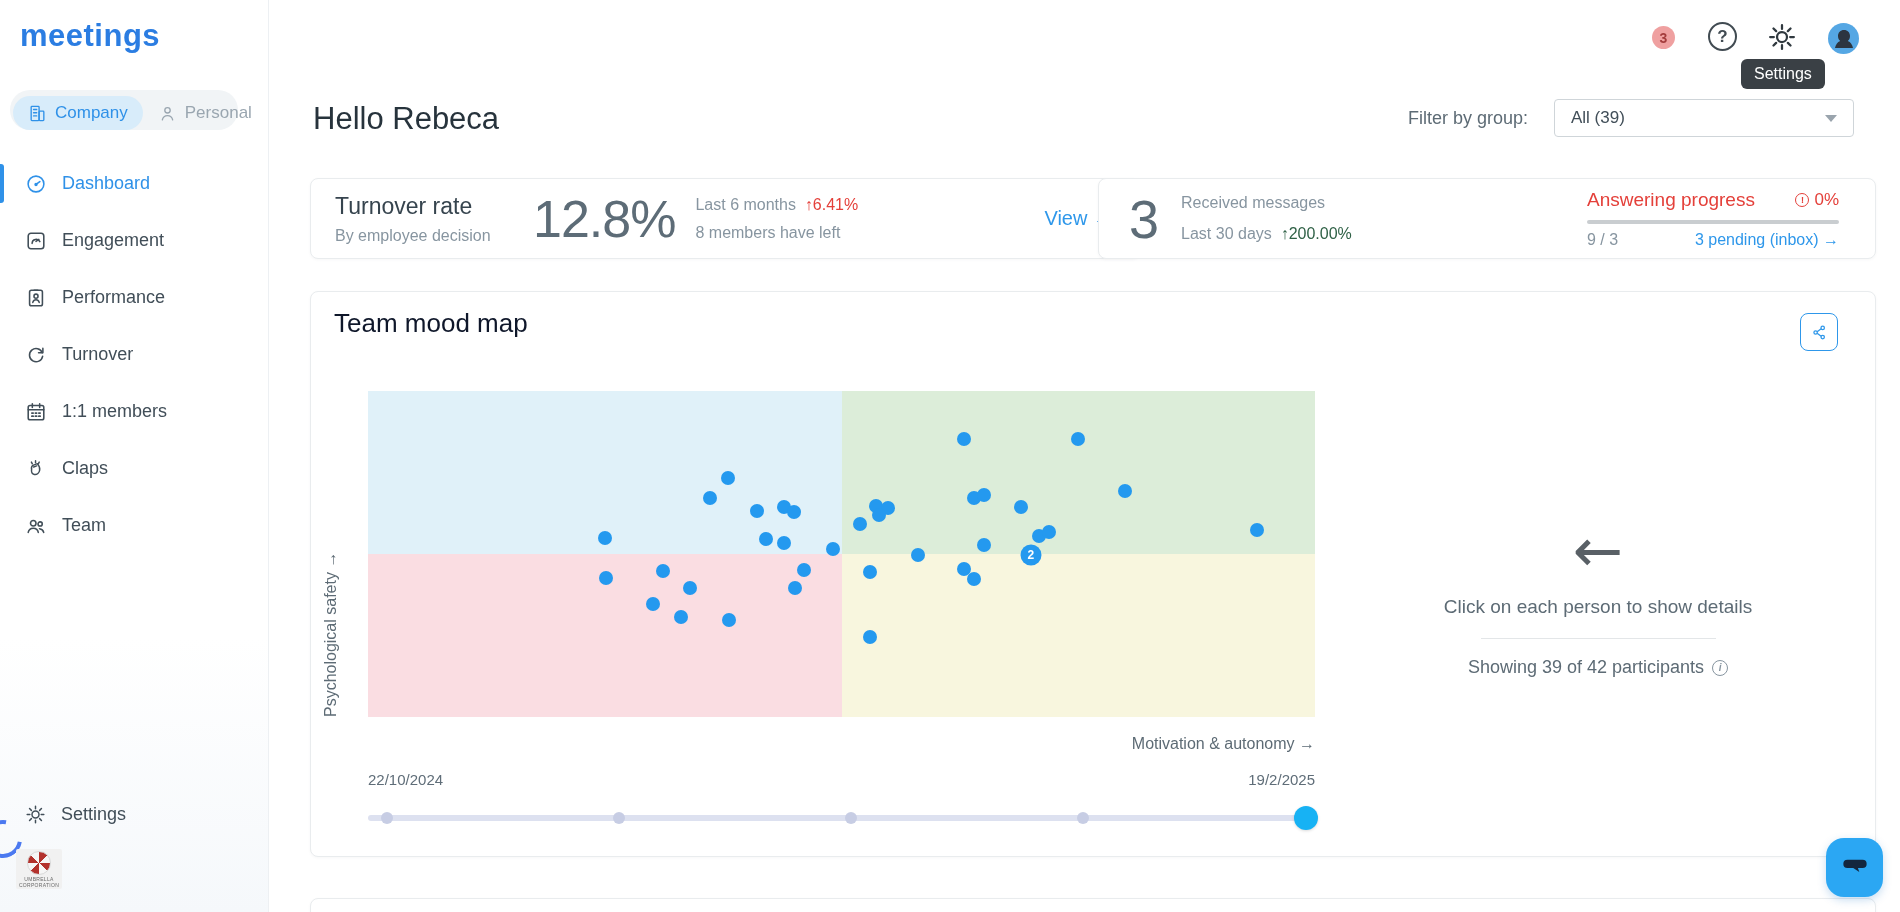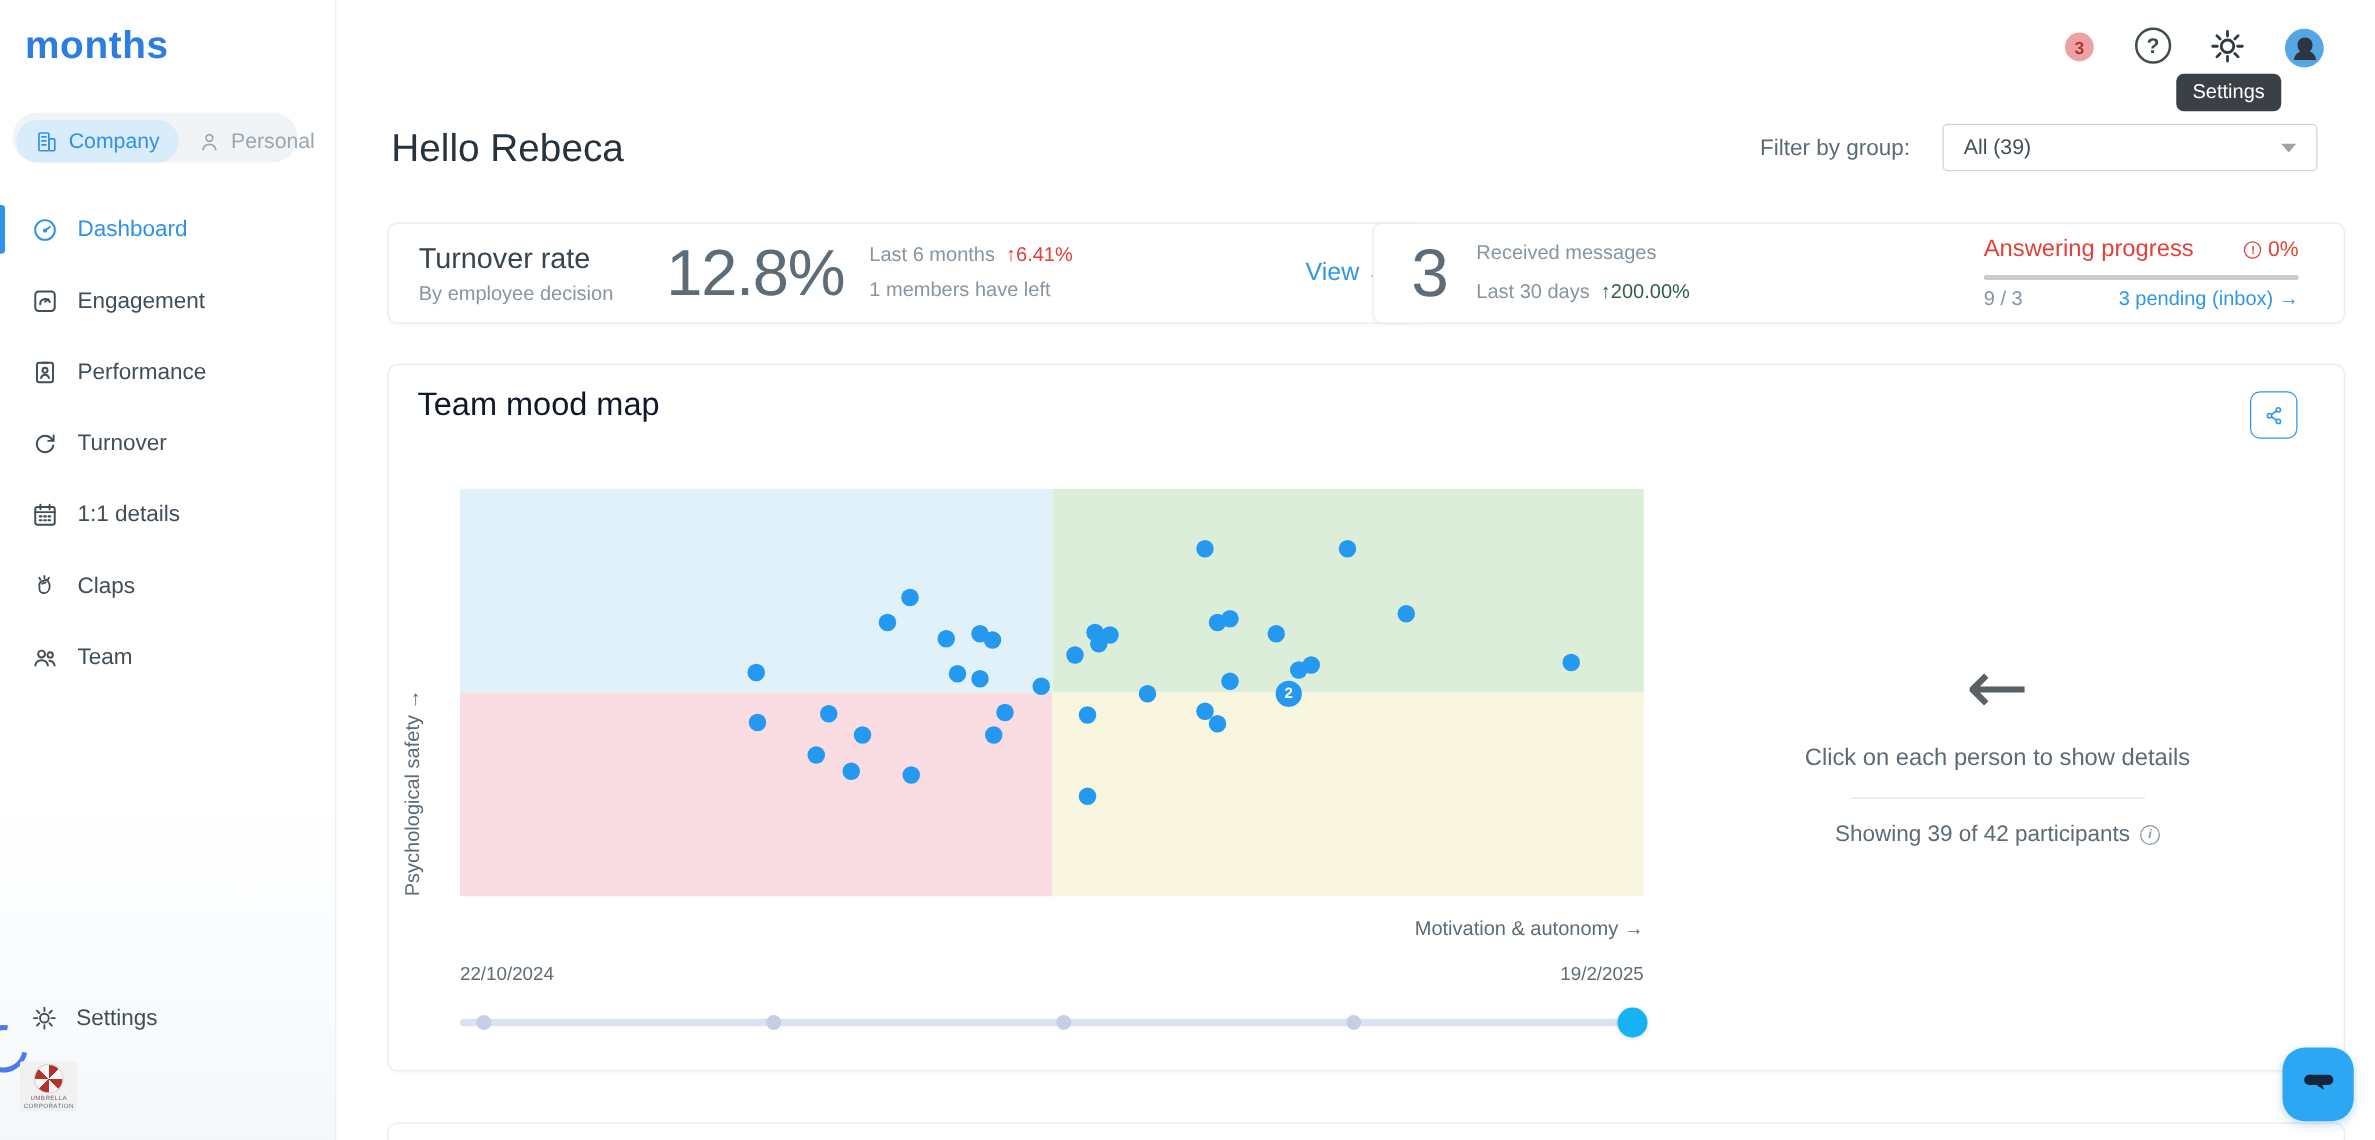--- a/index.html
+++ b/index.html
@@ -125,21 +125,21 @@
 
   
   .chat-btn{position:absolute;left:1826px;top:838px;width:57px;height:59px;border-radius:18px;
        background:#2ba7f3;display:flex;align-items:center;justify-content:center;cursor:pointer;
        box-shadow:0 3px 8px rgba(30,120,200,.25)}
 </style>
 </head>
 <body>
 
 <div class="sidebar">
-  <div class="logo">months</div>
+  <div class="logo">meetings</div>
 
   <div class="toggle">
     <div class="seg seg-company">
       <svg width="19" height="19" viewBox="0 0 24 24" fill="none" stroke="#2f91e8" stroke-width="1.7" stroke-linecap="round">
           <rect x="4" y="3" width="10" height="18" rx="1"></rect>
           <rect x="14" y="9" width="6" height="12" rx="1"></rect>
           <path d="M7 7h4M7 11h4M7 15h4"></path>
         </svg>
       <span>Company</span>
     </div>
@@ -184,21 +184,21 @@
           <path d="M19.5 4.8v4.7h-4.7"></path>
         </svg>
       <span>Turnover</span>
     </div>
     <div class="menu-item">
       <svg width="22" height="22" viewBox="0 0 24 24" fill="none" stroke="currentColor" stroke-width="1.7" stroke-linecap="round">
           <rect x="3.5" y="5" width="17" height="15.5" rx="2"></rect>
           <path d="M8 3v4M16 3v4M3.5 9.5h17"></path>
           <path d="M7.5 13.2h1.4M11.3 13.2h1.4M15.1 13.2h1.4M7.5 16.6h1.4M11.3 16.6h1.4M15.1 16.6h1.4" stroke-width="1.9"></path>
         </svg>
-      <span>1:1 details</span>
+      <span>1:1 members</span>
     </div>
     <div class="menu-item">
       <svg width="22" height="22" viewBox="0 0 24 24" fill="none" stroke="currentColor" stroke-width="1.6" stroke-linecap="round" stroke-linejoin="round">
           <path d="M7 4.5l1 1.8M11.5 3v2.1M15.5 4.5l-1 1.8"></path>
           <path d="M7.2 12.5c-.5-2.2.3-4 2-4.7l4.3-1.6c1.8 1.9 2.9 4.4 2.5 7-.5 3-2.8 5.2-5.8 4.7-2.4-.4-3.6-2.2-3-5.4z"></path>
           <path d="M9.5 9.8l3.2-1.2"></path>
         </svg>
       <span>Claps</span>
     </div>
     <div class="menu-item">
@@ -257,21 +257,21 @@
   <div class="ct-titles">
     <div class="ct-title">Turnover rate</div>
     <div class="ct-sub">By employee decision</div>
   </div>
   <div class="ct-value">12.8%</div>
   <div class="ct-stats">
     <div>
       <span>Last 6 months</span>&nbsp;
       <span class="red"><span>↑</span><span>6.41%</span></span>
     </div>
-    <div>1 members have left</div>
+    <div>8 members have left</div>
   </div>
   <div class="view-link">
     <span>View</span> <span>→</span>
   </div>
 </div>
 
 <div class="card card-messages">
   <div class="cm-value">3</div>
   <div class="cm-texts">
     <div>Received messages</div>

